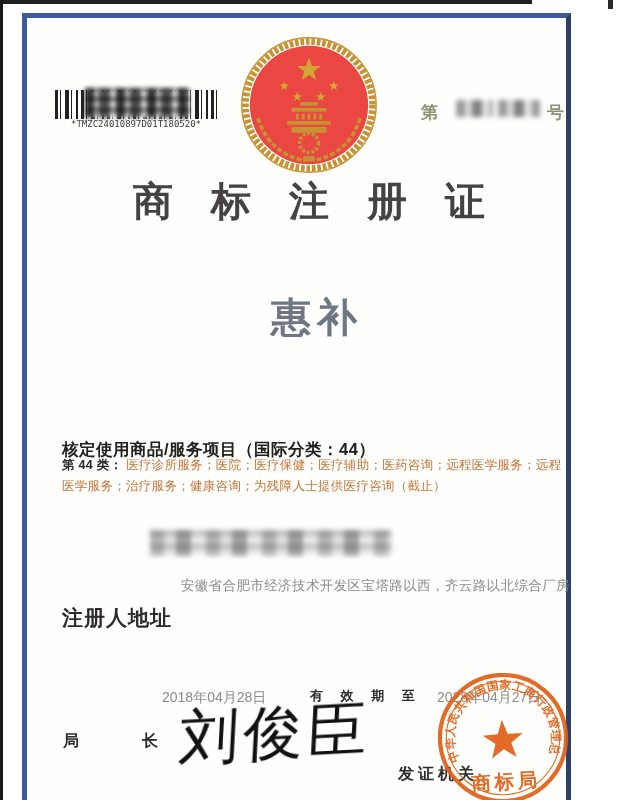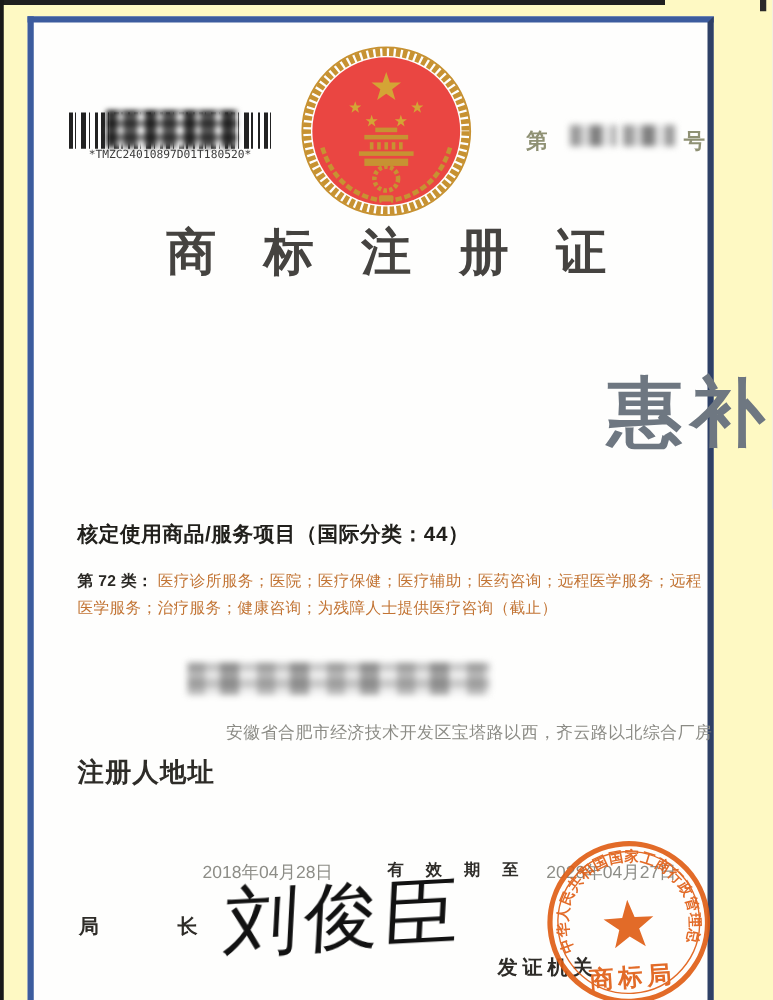--- a/index.html
+++ b/index.html
@@ -1,16 +1,16 @@
 <!DOCTYPE html>
 <html><head>
 <meta charset="utf-8">
 <style>
   html,body{margin:0;padding:0;background:#e8e8e8;}
-  .page{position:relative;width:618px;height:800px;background:#fef9c3;overflow:hidden;
+  .page{position:relative;width:618px;height:800px;background:#ffffff;overflow:hidden;
         font-family:"Liberation Sans","DejaVu Sans",sans-serif;}
   
   .scan-strip-top{position:absolute;left:0;top:0;width:532px;height:4px;background:#1f1f1f;}
   .scan-strip-left{position:absolute;left:0;top:0;width:3px;height:800px;background:#191919;}
   .scan-tick{position:absolute;left:608px;top:0;width:5px;height:9px;background:#2a2a2a;}
   
   .frame{position:absolute;left:22px;top:13px;width:549px;height:900px;box-sizing:border-box;
          border:5px solid #3c5c9e;border-right-color:#2e4066;background:#fefefd;}
   
   .barcode{position:absolute;left:55px;top:90px;width:162px;height:29px;
@@ -30,25 +30,25 @@
   .num-suffix{left:547px;}
   .num-blur1,.num-blur2{position:absolute;top:100px;height:17px;filter:blur(2.4px);
     background:repeating-linear-gradient(90deg,#9a9a9a 0 9px,#d8d8d8 9px 16px,#7f7f7f 16px 26px,#e2e2e2 26px 34px);}
   .num-blur1{left:456px;width:37px;}
   .num-blur2{left:498px;width:42px;}
   
   .cert-title{position:absolute;left:0;top:174px;width:618px;text-align:center;
     font-family:"Liberation Serif","DejaVu Serif",serif;font-size:40px;font-weight:600;color:#454340;
     letter-spacing:14px;text-indent:14px;}
   
-  .trademark{position:absolute;left:0;top:290px;width:618px;text-align:right;
-    font-size:60px;font-weight:800;color:#6e7781;letter-spacing:6px;text-indent:16px;
+  .trademark{position:absolute;left:0;top:290px;width:618px;text-align:center;
+    font-size:40px;font-weight:800;color:#6e7781;letter-spacing:6px;text-indent:16px;
     filter:blur(.3px);}
   
-  .svc-header{position:absolute;left:62px;top:417px;font-size:16.5px;font-weight:bold;color:#21201c;letter-spacing:.5px;}
+  .svc-header{position:absolute;left:62px;top:439px;font-size:16.5px;font-weight:bold;color:#21201c;letter-spacing:.5px;}
   .svc-body{position:absolute;left:62px;top:455px;width:508px;font-size:12.5px;line-height:21px;letter-spacing:.3px;}
   .svc-class{font-weight:bold;color:#2a2824;}
   .svc-list{color:#c27434;}
   
   .reg-label{position:absolute;left:62px;top:533px;font-size:16px;font-weight:600;color:#33312d;letter-spacing:10px;}
   .reg-blur{position:absolute;left:150px;top:530px;width:242px;height:26px;filter:blur(2.6px);opacity:.8;
     background:repeating-linear-gradient(90deg,#a8a8a8 0 14px,#e3e3e3 14px 26px,#8d8d8d 26px 41px,#ededed 41px 56px),
     repeating-linear-gradient(0deg,rgba(255,255,255,.5) 0 6px,rgba(120,120,120,.4) 6px 13px);
     background-blend-mode:multiply;}
   
@@ -116,21 +116,21 @@
   <div class="num-blur1"></div>
   <div class="num-blur2"></div>
   <span class="num-suffix">号</span>
 
   <div class="cert-title">商 标 注 册 证</div>
 
   <div class="trademark">惠补</div>
 
   <div class="svc-header">核定使用商品/服务项目（国际分类：44）</div>
   <div class="svc-body">
-    <span class="svc-class">第 72 类：</span>
+    <span class="svc-class">第 44 类：</span>
     <span class="svc-list">医疗诊所服务；医院；医疗保健；医疗辅助；医药咨询；远程医学服务；远程医学服务；治疗服务；健康咨询；为残障人士提供医疗咨询（截止）</span>
   </div>
 
   <div class="reg-blur"></div>
 
   <div class="addr-label">注册人地址</div>
   <div class="addr-value">安徽省合肥市经济技术开发区宝塔路以西，齐云路以北综合厂房</div>
 
   <div class="date-value1">2018年04月28日</div>
   <div class="date-label2">有 效 期 至</div>

